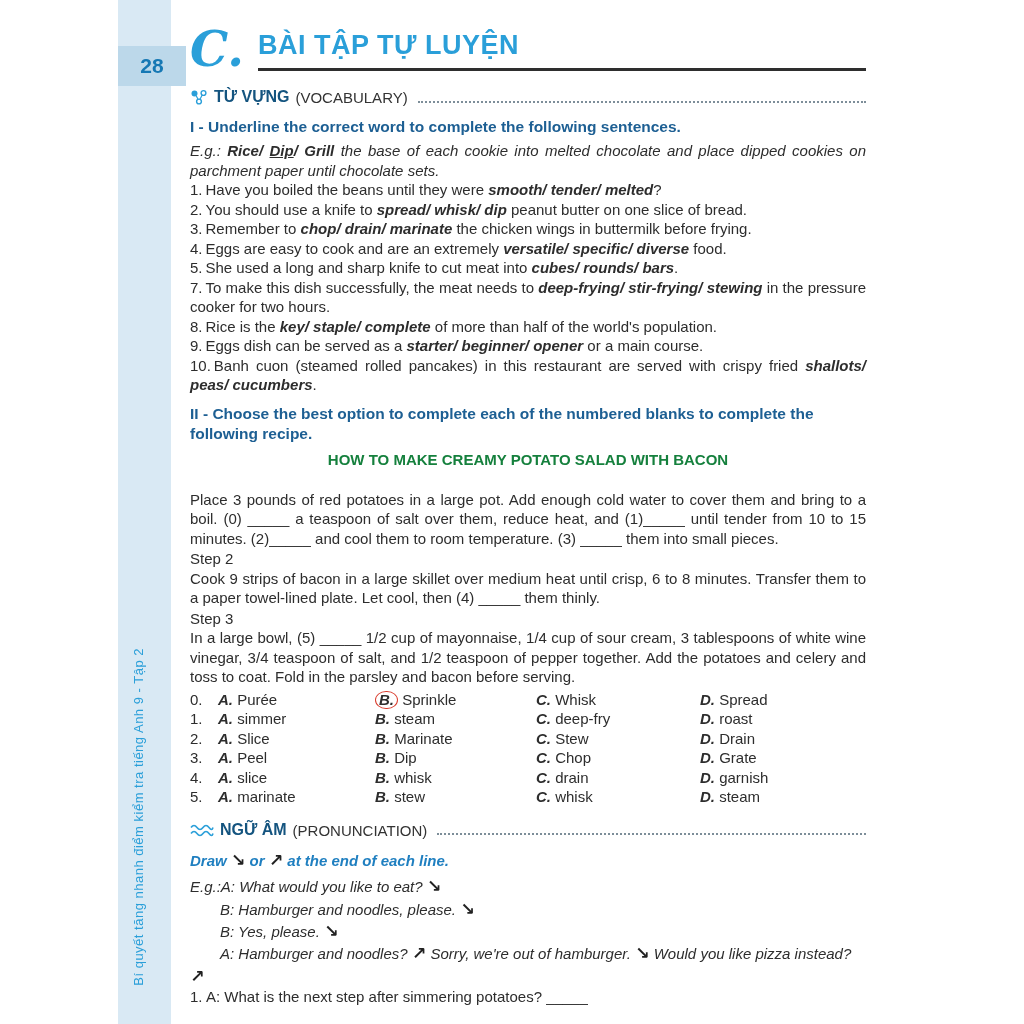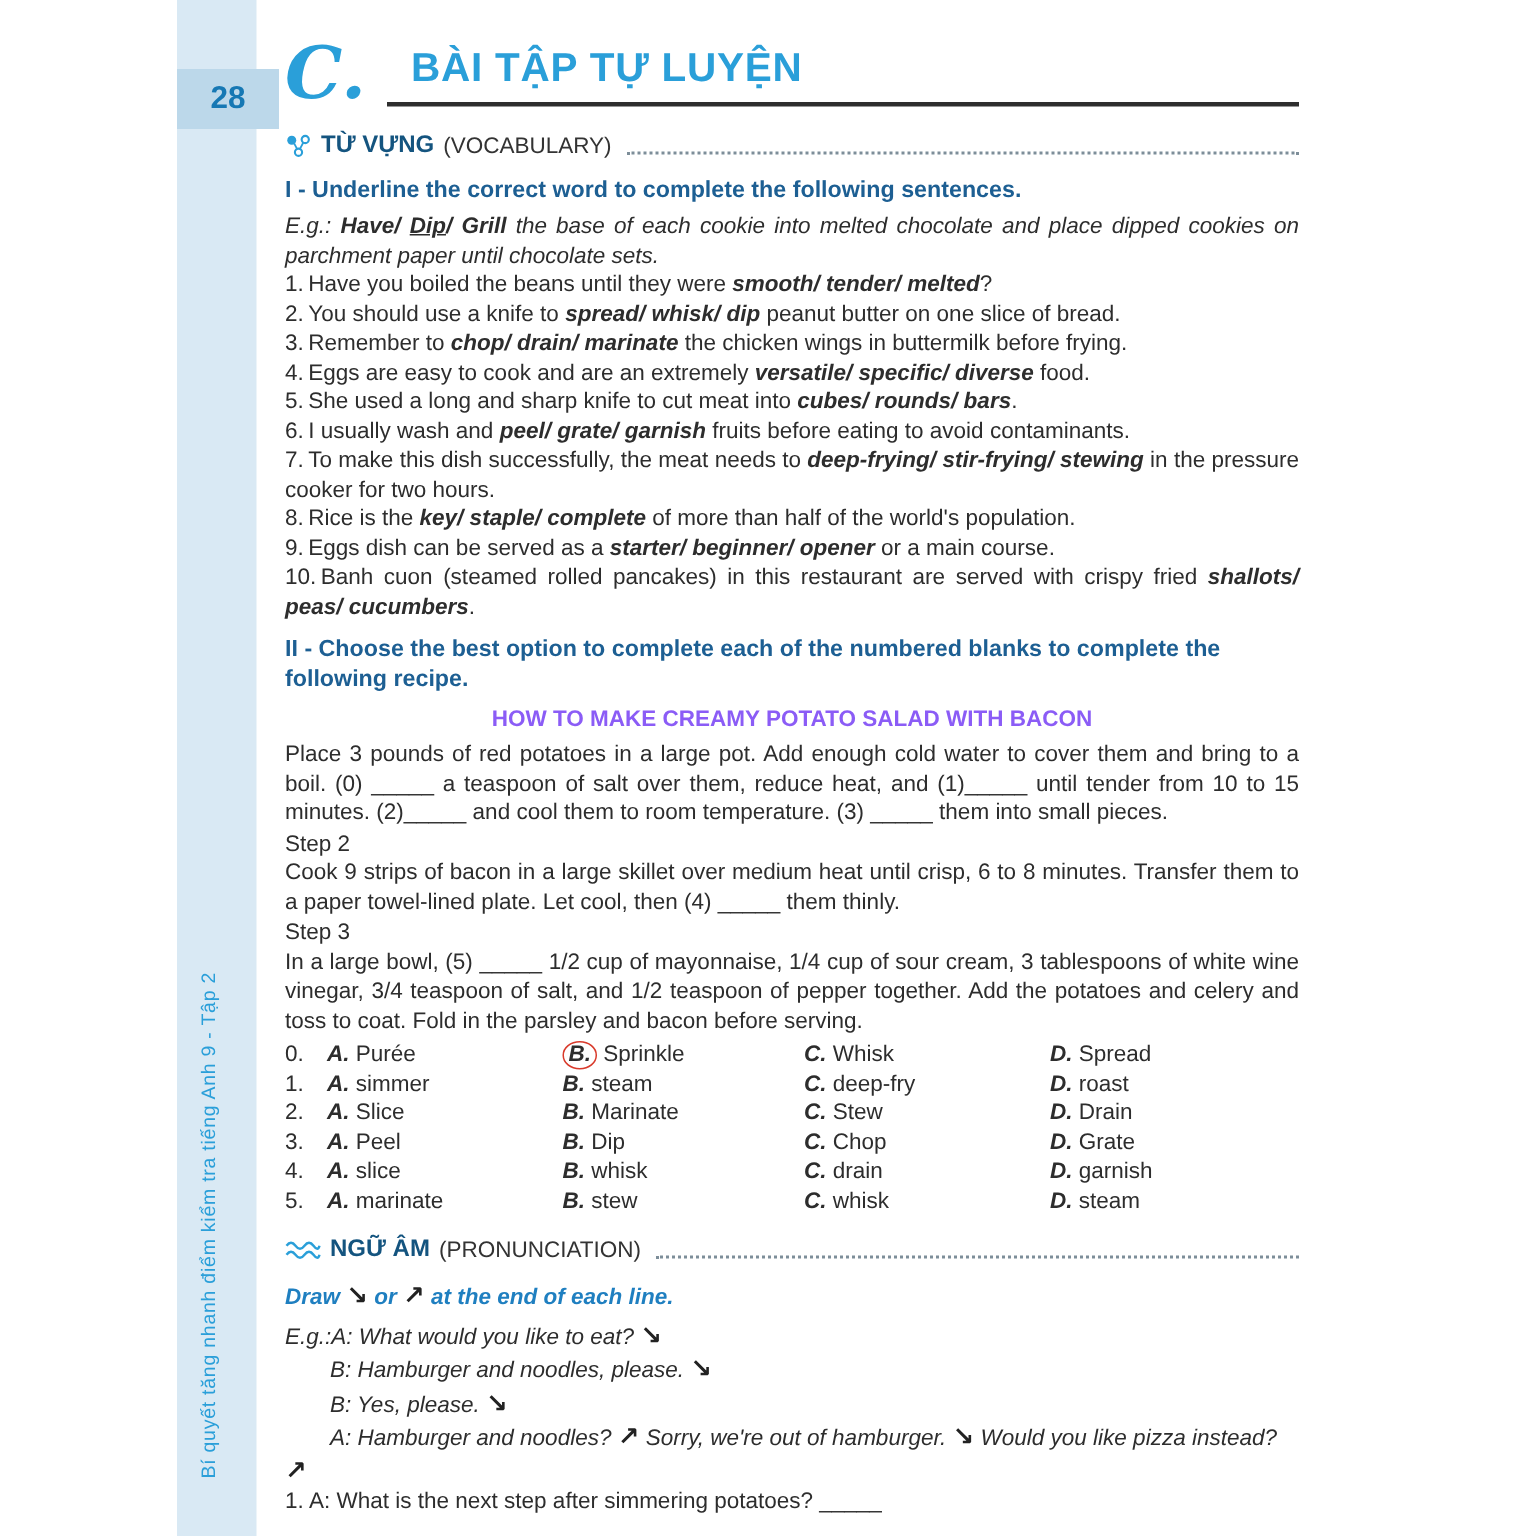--- a/index.html
+++ b/index.html
@@ -22,33 +22,33 @@
   }
   .content { position:absolute; left:190px; top:24px; width:676px; }
 
   .header { display:flex; align-items:flex-start; }
   .letter {
     font-family:"DejaVu Serif","Liberation Serif",serif;
     font-style:italic; font-weight:bold; color:#2a9fd9;
     font-size:48px; line-height:1.05; margin-right:14px;
   }
   .title-block { flex:1; padding-top:4px; }
-  .title { color:#2a9fd9; font-size:27px; font-weight:bold; letter-spacing:.5px;margin-left:16px; }
+  .title { color:#2a9fd9; font-size:27px; font-weight:bold; letter-spacing:.5px; }
   .title-rule { border-bottom:3px solid #2e2e2e; margin-top:5px; }
 
   .sec-head { display:flex; align-items:center; gap:6px; margin-top:13px; }
   .sec-icon { display:inline-flex; align-items:center; }
   .sec-title { font-weight:bold; color:#14547f; font-size:16px; }
   .sec-sub { color:#333; font-size:15px; }
   .dots { flex:1; border-bottom:2px dotted #7d8e99; transform:translateY(4px); margin-left:4px; }
 
   .part-head { font-weight:bold; color:#1d5f93; font-size:15.5px; margin:9px 0 4px; }
   .para { text-align:justify; }
   .inum { margin-right:3px; }
-  .recipe-title { text-align:center; font-weight:bold; color:#8b5cf6; margin:6px 0 4px; }
+  .recipe-title { text-align:center; font-weight:bold; color:#15803d; margin:6px 0 20px; }
   .step-label { margin-top:1px; }
 
   .opt-table { margin-top:3px; }
   .opt-row { display:grid; grid-template-columns:28px 157px 161px 164px 1fr; }
 
   .seg-b { font-weight:bold; }
   .seg-i { font-style:italic; }
   .seg-u { text-decoration:underline; }
   .seg-circle {
     border:1.5px solid #d93a2b; border-radius:50%;
@@ -90,28 +90,27 @@
           <circle cx="9" cy="12.5" r="2.4" fill="none" stroke="#2a9fd9" stroke-width="1.4"></circle>
           <path d="M6.2 6.8 L8 10.3 M12.2 6 L10 10.3" stroke="#2a9fd9" stroke-width="1.2" fill="none"></path>
         </svg>
       </span>
       <span class="sec-title">TỪ VỰNG</span>
       <span class="sec-sub">(VOCABULARY)</span>
       <span class="dots"></span>
     </div>
 
     <p class="part-head">I - Underline the correct word to complete the following sentences.</p>
-    <p class="para"><span class="seg-i">E.g.: </span><span class="seg-b seg-i">Have/ </span><span class="seg-b seg-i seg-u">Dip</span><span class="seg-b seg-i">/ Grill </span><span class="seg-i">the base of each cookie into melted chocolate and place dipped cookies on parchment paper until chocolate sets.</span></p>
+    <p class="para"><span class="seg-i">E.g.: </span><span class="seg-b seg-i">Rice/ </span><span class="seg-b seg-i seg-u">Dip</span><span class="seg-b seg-i">/ Grill </span><span class="seg-i">the base of each cookie into melted chocolate and place dipped cookies on parchment paper until chocolate sets.</span></p>
 
     <p class="para"><span class="inum">1.</span><span><span>Have you boiled the beans until they were </span><span class="seg-b seg-i">smooth/ tender/ melted</span><span>?</span></span></p>
     <p class="para"><span class="inum">2.</span><span><span>You should use a knife to </span><span class="seg-b seg-i">spread/ whisk/ dip</span><span> peanut butter on one slice of bread.</span></span></p>
     <p class="para"><span class="inum">3.</span><span><span>Remember to </span><span class="seg-b seg-i">chop/ drain/ marinate</span><span> the chicken wings in buttermilk before frying.</span></span></p>
     <p class="para"><span class="inum">4.</span><span><span>Eggs are easy to cook and are an extremely </span><span class="seg-b seg-i">versatile/ specific/ diverse</span><span> food.</span></span></p>
     <p class="para"><span class="inum">5.</span><span><span>She used a long and sharp knife to cut meat into </span><span class="seg-b seg-i">cubes/ rounds/ bars</span><span>.</span></span></p>
-    <p class="para"><span class="inum">6.</span><span><span>I usually wash and </span><span class="seg-b seg-i">peel/ grate/ garnish</span><span> fruits before eating to avoid contaminants.</span></span></p>
     <p class="para"><span class="inum">7.</span><span><span>To make this dish successfully, the meat needs to </span><span class="seg-b seg-i">deep-frying/ stir-frying/ stewing</span><span> in the pressure cooker for two hours.</span></span></p>
     <p class="para"><span class="inum">8.</span><span><span>Rice is the </span><span class="seg-b seg-i">key/ staple/ complete</span><span> of more than half of the world's population.</span></span></p>
     <p class="para"><span class="inum">9.</span><span><span>Eggs dish can be served as a </span><span class="seg-b seg-i">starter/ beginner/ opener</span><span> or a main course.</span></span></p>
     <p class="para"><span class="inum">10.</span><span><span>Banh cuon (steamed rolled pancakes) in this restaurant are served with crispy fried </span><span class="seg-b seg-i">shallots/ peas/ cucumbers</span><span>.</span></span></p>
 
     <p class="part-head">II - Choose the best option to complete each of the numbered blanks to complete the following recipe.</p>
     <p class="recipe-title">HOW TO MAKE CREAMY POTATO SALAD WITH BACON</p>
 
     <p class="para">Place 3 pounds of red potatoes in a large pot. Add enough cold water to cover them and bring to a boil. (0) _____ a teaspoon of salt over them, reduce heat, and (1)_____ until tender from 10 to 15 minutes. (2)_____ and cool them to room temperature. (3) _____ them into small pieces.</p>
     <p class="step-label">Step 2</p>

